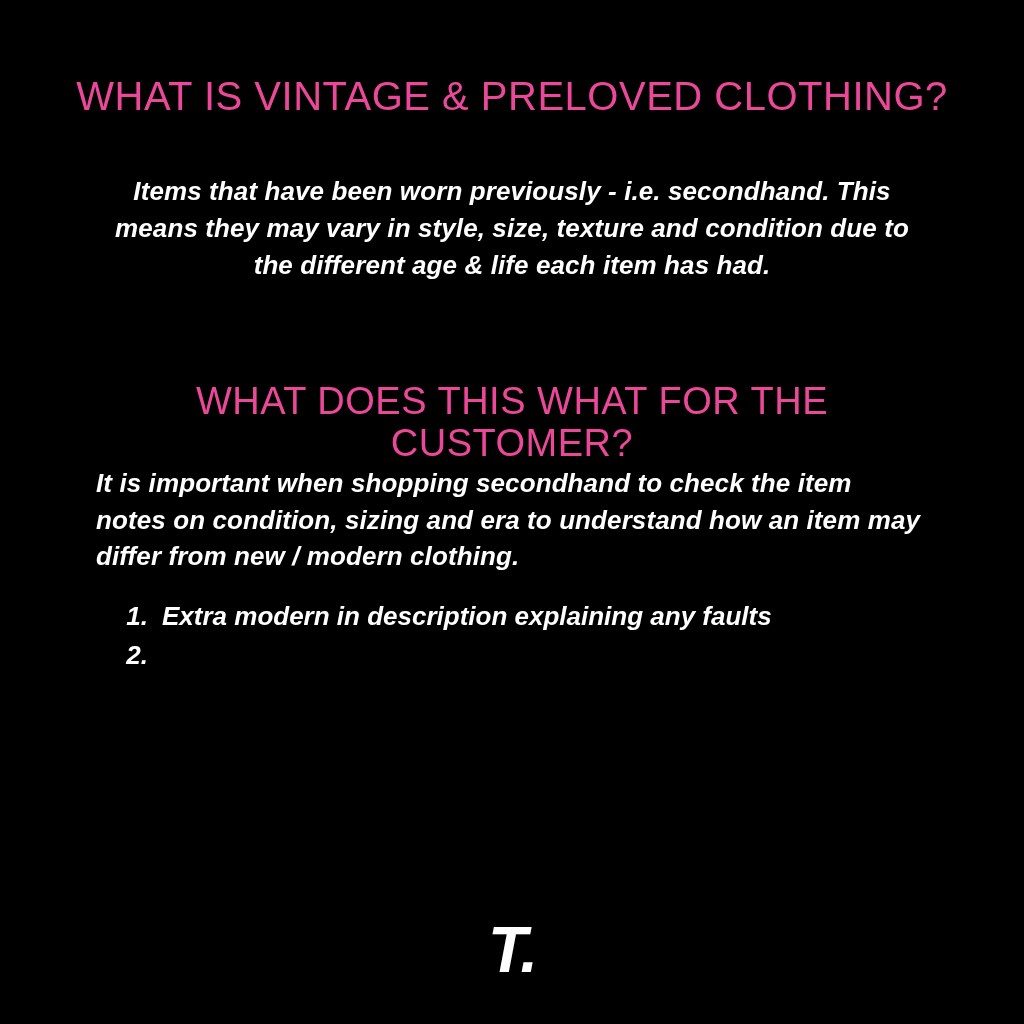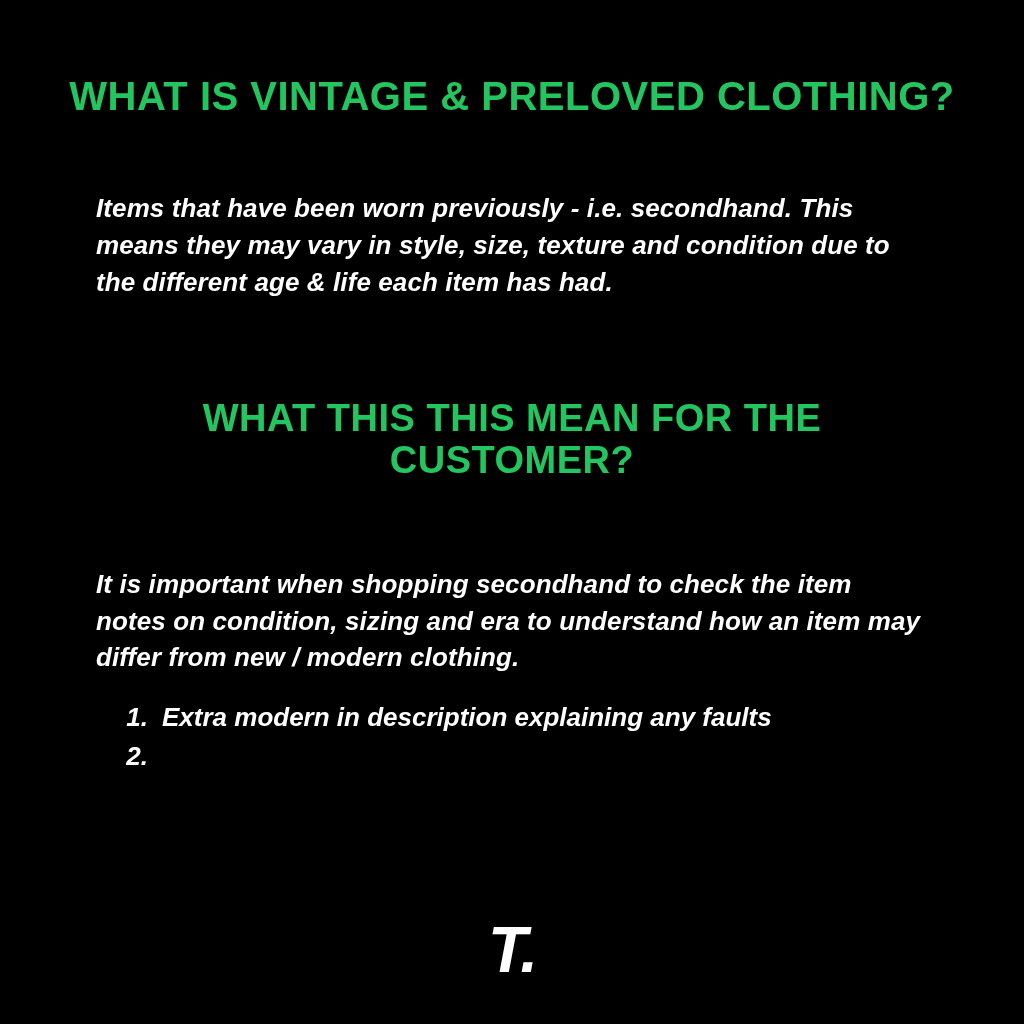--- a/index.html
+++ b/index.html
@@ -15,26 +15,26 @@
     overflow: hidden;
   }
   .page {
     position: relative;
     width: 1024px;
     height: 1024px;
     box-sizing: border-box;
     padding: 0;
   }
   .heading {
-    font-weight: bold;
+    font-weight: normal;
     font-style: normal;
     text-align: center;
     letter-spacing: 0.5px;
     line-height: 1.12;
-    color: #22c55e;
+    color: #ec4899;
   }
   .heading-1 {
     font-size: 40px;
     margin: 0;
     padding: 74px 60px 0 60px;
   }
   .heading-2 {
     font-size: 38px;
     margin: 0;
     padding: 0 140px 0 140px;
@@ -42,23 +42,23 @@
   .body-text {
     font-style: italic;
     font-weight: bold;
     font-size: 26px;
     line-height: 1.42;
     color: #ffffff;
     padding: 0 96px 0 96px;
     margin: 0;
     letter-spacing: 0.1px;
   }
-  .block-1 { margin-top: 71px; }
+  .block-1 { margin-top: 54px; text-align: center; }
   .block-2-wrap { margin-top: 96px; }
-  .block-3 { margin-top: 84px; }
+  .block-3 { }
   .block-4 { margin-top: 34px; }
   .list {
     margin: 22px 0 0 0;
     padding: 0 96px 0 96px;
     list-style: none;
   }
   .list-item {
     font-style: italic;
     font-weight: bold;
     font-size: 26px;
@@ -89,21 +89,21 @@
 </head>
 <body>
 
 <div class="page">
 
   <h1 class="heading heading-1 block-0">WHAT IS VINTAGE &amp; PRELOVED CLOTHING?</h1>
 
   <p class="body-text block-1">Items that have been worn previously - i.e. secondhand. This means they may vary in style, size, texture and condition due to the different age &amp; life each item has had.</p>
 
   <div class="block-2-wrap">
-    <h2 class="heading heading-2">WHAT THIS THIS MEAN FOR THE CUSTOMER?</h2>
+    <h2 class="heading heading-2">WHAT DOES THIS WHAT FOR THE CUSTOMER?</h2>
   </div>
 
   <p class="body-text block-3">It is important when shopping secondhand to check the item notes on condition, sizing and era to understand how an item may differ from new / modern clothing.</p>
 
 
   <ol class="list">
     <li class="list-item">
       <span class="list-num">1.</span>
       <span class="list-text">Extra modern in description explaining any faults</span>
     </li>

